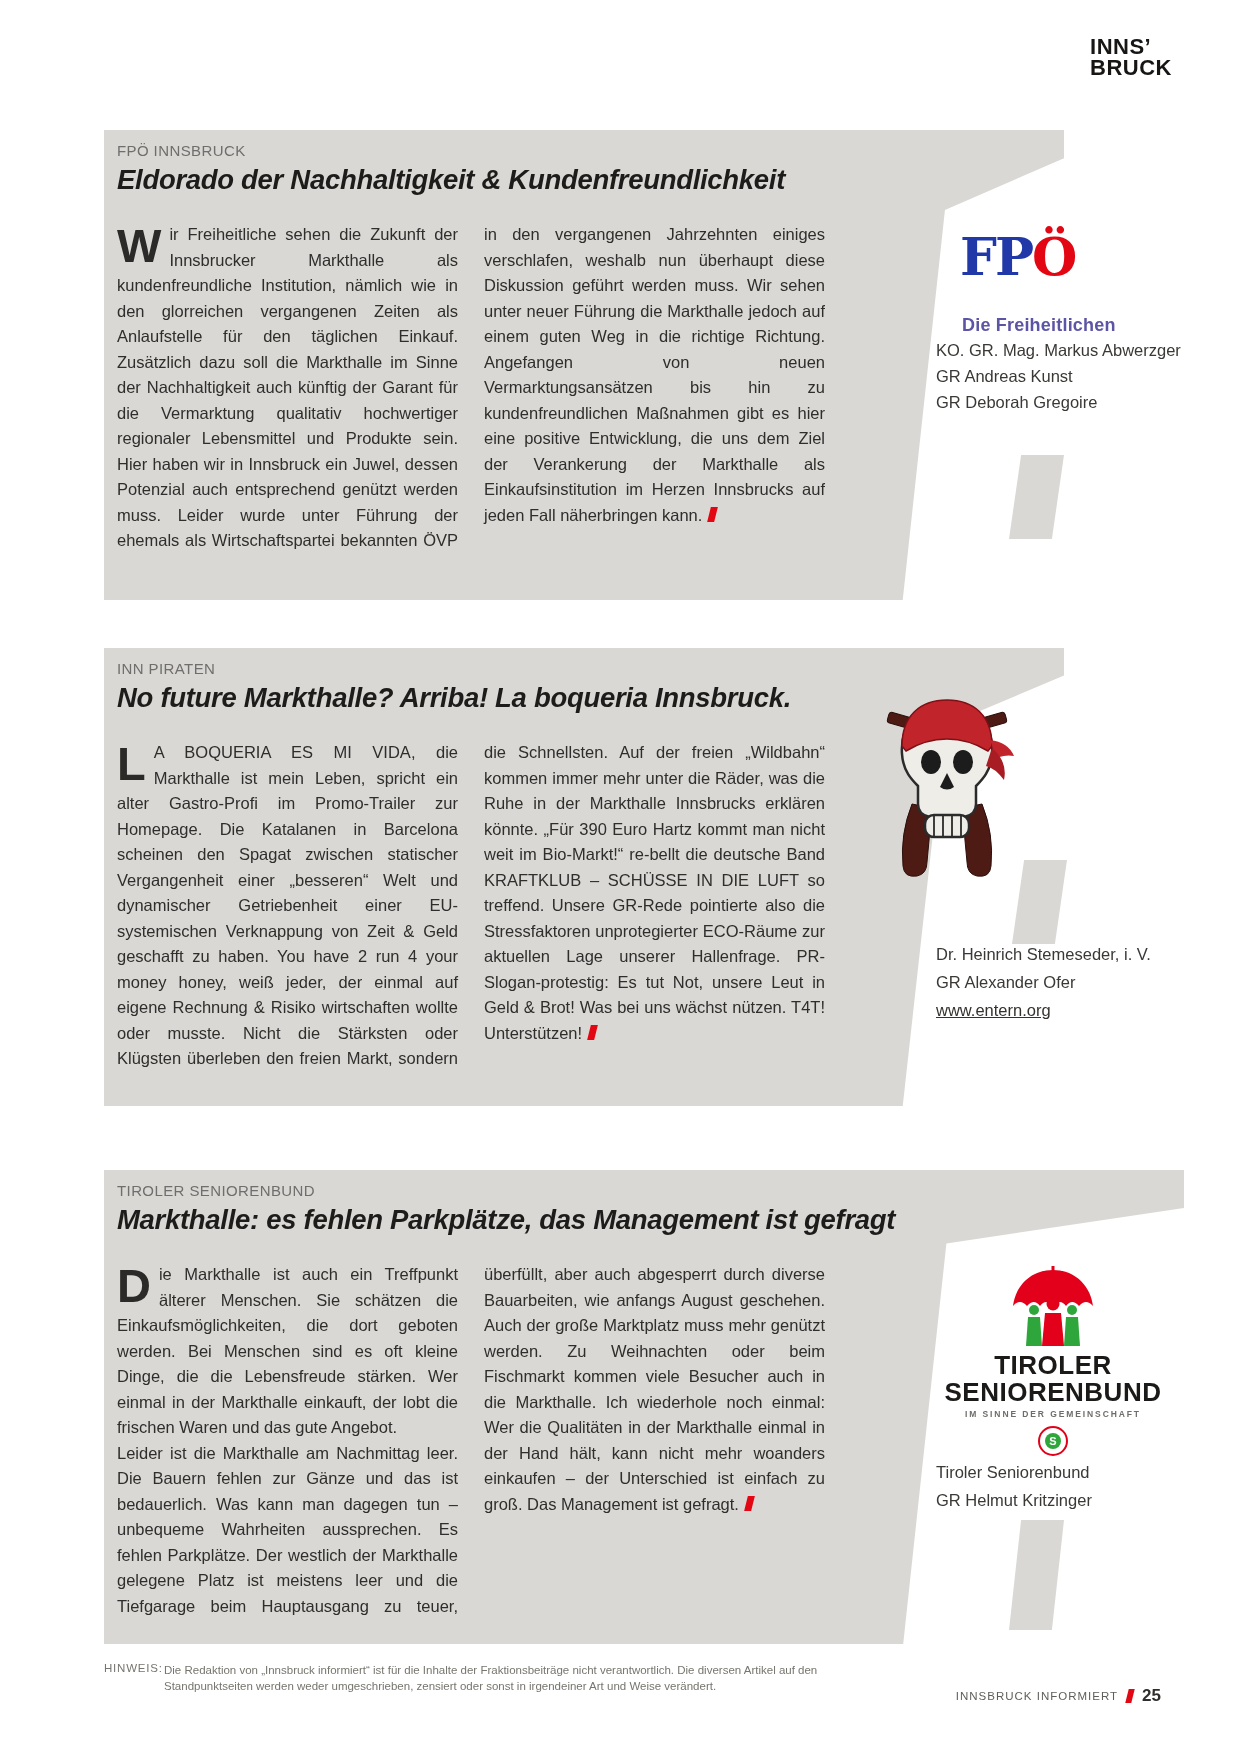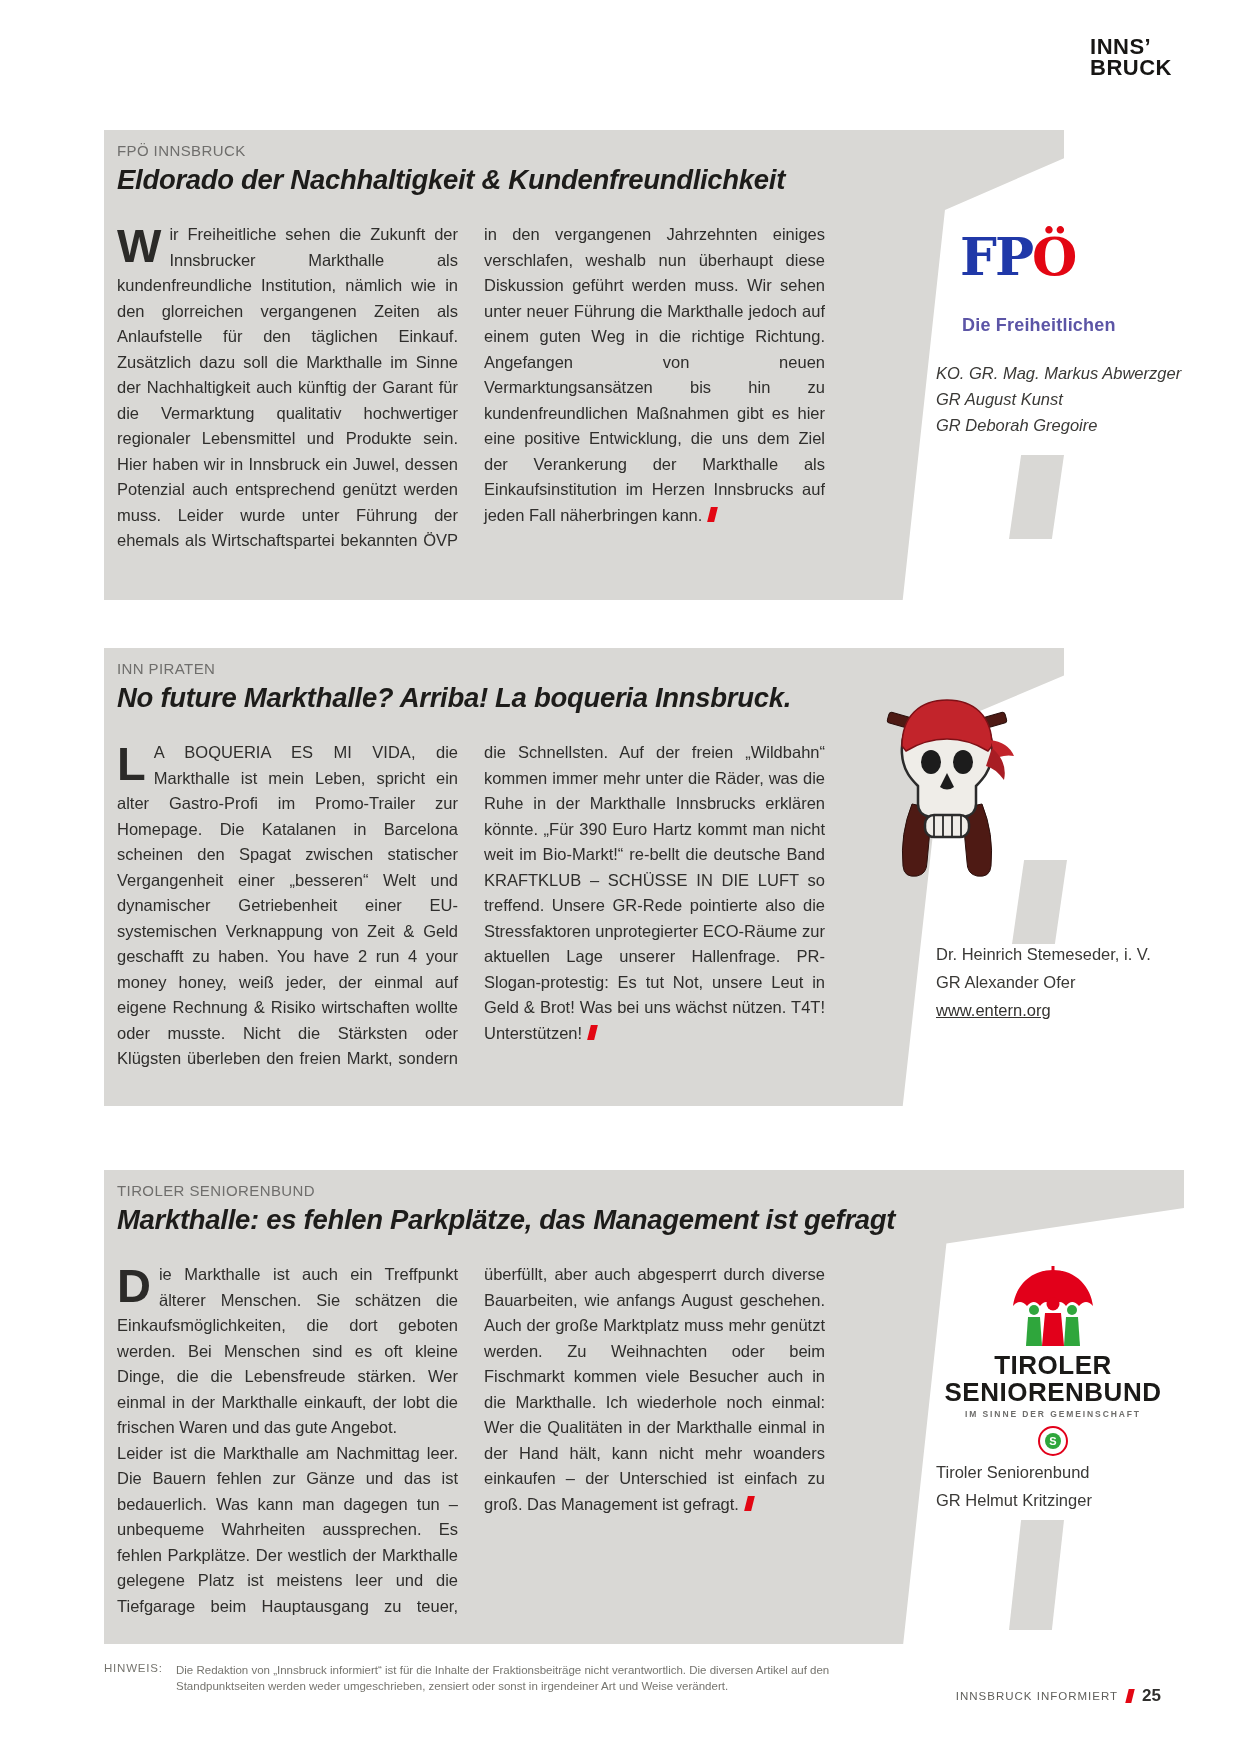--- a/index.html
+++ b/index.html
@@ -42,21 +42,21 @@
   .s3 .bodytext{height:372px;}
   .bodytext p{margin:0;}
   .dropcap{float:left;font-size:47px;line-height:41px;padding:3px 8px 0 0;
            font-weight:bold;color:#2b2a28;}
   .endmark{display:inline-block;width:7px;height:15px;background:#e30613;
            transform:skewX(-14deg);margin-left:7px;vertical-align:-1px;}
 
   
   .authors{position:absolute;left:912px;font-size:16.5px;line-height:26px;
            color:#3a3936;z-index:2;}
-  .s1 .authors{top:230px;font-style:italic;}
+  .s1 .authors{top:207px;}
   .s2 .authors{top:292px;line-height:28px;}
   .s3 .authors{top:288px;line-height:28px;}
   .authors a{color:#34322f;text-decoration:underline;}
 
   .fpo-logo{position:absolute;left:936px;top:104px;z-index:2;
             font-family:"DejaVu Serif",serif;font-weight:bold;font-size:52px;
             line-height:.9;letter-spacing:-2px;}
   .fpo-fp{color:#2038a8;}
   .fpo-oe{color:#e30613;}
   .fpo-sub{position:absolute;left:938px;top:185px;z-index:2;font-size:18px;
@@ -68,21 +68,21 @@
   .senior-line{font-size:26px;line-height:27px;font-weight:bold;color:#1b1a18;letter-spacing:.5px;}
   .senior-tag{font-size:8.5px;letter-spacing:1.9px;color:#6e6d6b;font-weight:bold;margin-top:3px;}
   .s-badge{width:26px;height:26px;border:2.5px solid #e2001a;border-radius:50%;
            margin:7px auto 0;display:flex;align-items:center;justify-content:center;background:#fff;}
   .s-inner{width:16px;height:16px;border-radius:50%;background:#2fa63c;color:#fff;
            font-size:11px;font-weight:bold;display:flex;align-items:center;justify-content:center;}
 
   
   .notice-label{position:absolute;left:80px;top:1662px;font-size:11.5px;
                 letter-spacing:.8px;color:#76756f;}
-  .notice-text{position:absolute;left:152px;top:1662px;width:760px;font-size:11.5px;
+  .notice-text{position:absolute;left:140px;top:1662px;width:760px;font-size:11.5px;
                line-height:16px;color:#76756f;}
   .pagefoot{position:absolute;top:1686px;right:103px;display:flex;align-items:center;gap:9px;}
   .pagefoot .mag{font-size:11.5px;letter-spacing:1px;color:#5f5e5a;}
   .pagefoot .slash{width:6px;height:14px;background:#e30613;transform:skewX(-14deg);}
   .pagefoot .num{font-size:17px;font-weight:bold;color:#2f2e2c;}
 </style>
 </head>
 <body>
 
 <div class="page">
@@ -97,21 +97,21 @@
     <div class="bg-sliver"></div>
     <div class="kicker">FPÖ INNSBRUCK</div>
     <h2 class="title">Eldorado der Nachhaltigkeit &amp; Kundenfreundlichkeit</h2>
     <div class="bodytext">
       <p><span class="dropcap">W</span><span>ir Freiheitliche sehen die Zukunft der Innsbrucker Markthalle als kundenfreundliche Institution, nämlich wie in den glorreichen vergangenen Zeiten als Anlaufstelle für den täglichen Einkauf. Zusätzlich dazu soll die Markthalle im Sinne der Nachhaltigkeit auch künftig der Garant für die Vermarktung qualitativ hochwertiger regionaler Lebensmittel und Produkte sein. Hier haben wir in Innsbruck ein Juwel, dessen Potenzial auch entsprechend genützt werden muss. Leider wurde unter Führung der ehemals als Wirtschaftspartei bekannten ÖVP in den vergangenen Jahrzehnten einiges verschlafen, weshalb nun überhaupt diese Diskussion geführt werden muss. Wir sehen unter neuer Führung die Markthalle jedoch auf einem guten Weg in die richtige Richtung. Angefangen von neuen Vermarktungsansätzen bis hin zu kundenfreundlichen Maßnahmen gibt es hier eine positive Entwicklung, die uns dem Ziel der Verankerung der Markthalle als Einkaufsinstitution im Herzen Innsbrucks auf jeden Fall näherbringen kann.</span><span class="endmark"></span></p>
     </div>
     <div class="fpo-logo"><span class="fpo-fp">FP</span><span class="fpo-oe">Ö</span></div>
     <div class="fpo-sub">Die Freiheitlichen</div>
     <div class="authors">
       <div>KO. GR. Mag. Markus Abwerzger</div>
-      <div>GR August Kunst</div>
+      <div>GR Andreas Kunst</div>
       <div>GR Deborah Gregoire</div>
     </div>
   </section>
 
   <section class="block s2">
     <div class="bg-main"></div>
     <div class="bg-sliver"></div>
     <div class="kicker">INN PIRATEN</div>
     <h2 class="title">No future Markthalle? Arriba! La boqueria Innsbruck.</h2>
     <div class="bodytext">

